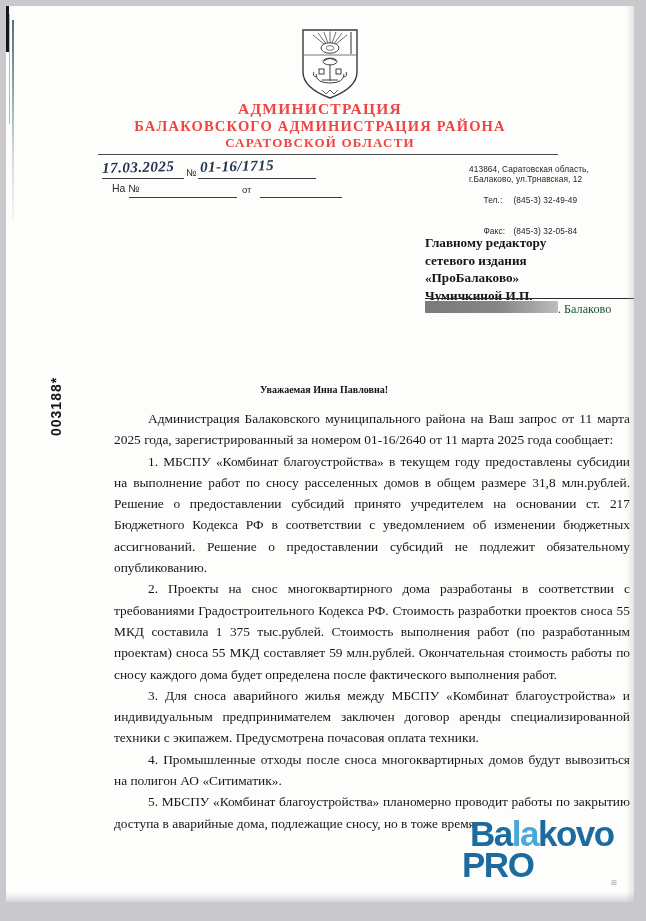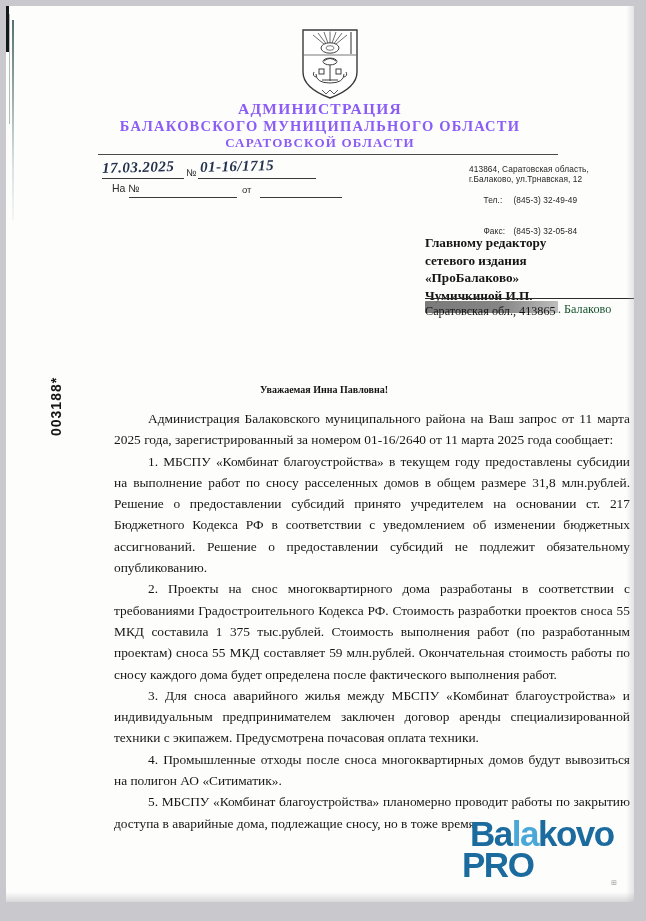--- a/index.html
+++ b/index.html
@@ -68,21 +68,21 @@
   }
   #letterhead {
     position: absolute;
     left: 0; right: 0;
     top: 94px;
     text-align: center;
   }
   #letterhead .lh-line {
     font-family: "Liberation Serif", serif;
     font-weight: bold;
-    color: #8b5cf6;
+    color: #ef4444;
     letter-spacing: 1.2px;
   }
   #lh-1 { font-size: 15.5px; line-height: 18px; }
   #lh-2 { font-size: 14.5px; line-height: 17px; letter-spacing: .6px;}
   #lh-3 { font-size: 13px; line-height: 16px; letter-spacing: 1.4px;}
 
   #lh-rule {
     position: absolute;
     left: 92px;
     top: 148px;
@@ -332,21 +332,21 @@
         <rect x="19" y="41" width="5" height="5"></rect>
         <rect x="36" y="41" width="5" height="5"></rect>
         <line x1="22" y1="52" x2="38" y2="52"></line>
       </g>
       <path d="M22 62 L26 66 L30 62 L34 66 L38 62" stroke="#4a4a4a" stroke-width=".9" fill="none"></path>
     </svg>
   </div>
 
   <div id="letterhead">
     <div class="lh-line" id="lh-1">АДМИНИСТРАЦИЯ</div>
-    <div class="lh-line" id="lh-2">БАЛАКОВСКОГО МУНИЦИПАЛЬНОГО ОБЛАСТИ</div>
+    <div class="lh-line" id="lh-2">БАЛАКОВСКОГО АДМИНИСТРАЦИЯ РАЙОНА</div>
     <div class="lh-line" id="lh-3">САРАТОВСКОЙ ОБЛАСТИ</div>
   </div>
   <div id="lh-rule"></div>
 
   <div id="ref-block">
     <span class="hand" id="ref-date">17.03.2025</span>
     <span id="ref-no-label">№</span>
     <span class="hand" id="ref-no-value">01-16/1715</span>
     <div id="ref-rule-1"></div>
     <div id="ref-rule-2"></div>
@@ -369,23 +369,20 @@
 
   <div id="addressee">
     <div>Главному редактору</div>
     <div>сетевого издания</div>
     <div>«ПроБалаково»</div>
     <div>Чумичкиной И.П.</div>
   </div>
   <div id="redaction-line"></div>
   <div id="redaction"></div>
   <div id="addr-city">. Балаково</div>
-  <div id="addressee-plain">
-    <div>Саратовская обл., 413865</div>
-  </div>
 
   <div id="vert-num">003188*</div>
 
   <div id="greeting">Уважаемая Инна Павловна!</div>
 
   <div id="body-text">
     <p>Администрация Балаковского муниципального района на Ваш запрос от 11 марта 2025 года, зарегистрированный за номером 01-16/2640 от 11 марта 2025 года сообщает:</p>
     <p>1. МБСПУ «Комбинат благоустройства» в текущем году предоставлены субсидии на выполнение работ по сносу расселенных домов в общем размере 31,8 млн.рублей. Решение о предоставлении субсидий принято учредителем на основании ст. 217 Бюджетного Кодекса РФ в соответствии с уведомлением об изменении бюджетных ассигнований. Решение о предоставлении субсидий не подлежит обязательному опубликованию.</p>
     <p>2. Проекты на снос многоквартирного дома разработаны в соответствии с требованиями Градостроительного Кодекса РФ. Стоимость разработки проектов сноса 55 МКД составила 1 375 тыс.рублей. Стоимость выполнения работ (по разработанным проектам) сноса 55 МКД составляет 59 млн.рублей. Окончательная стоимость работы по сносу каждого дома будет определена после фактического выполнения работ.</p>
     <p>3. Для сноса аварийного жилья между МБСПУ «Комбинат благоустройства» и индивидуальным предпринимателем заключен договор аренды специализированной техники с экипажем. Предусмотрена почасовая оплата техники.</p>

